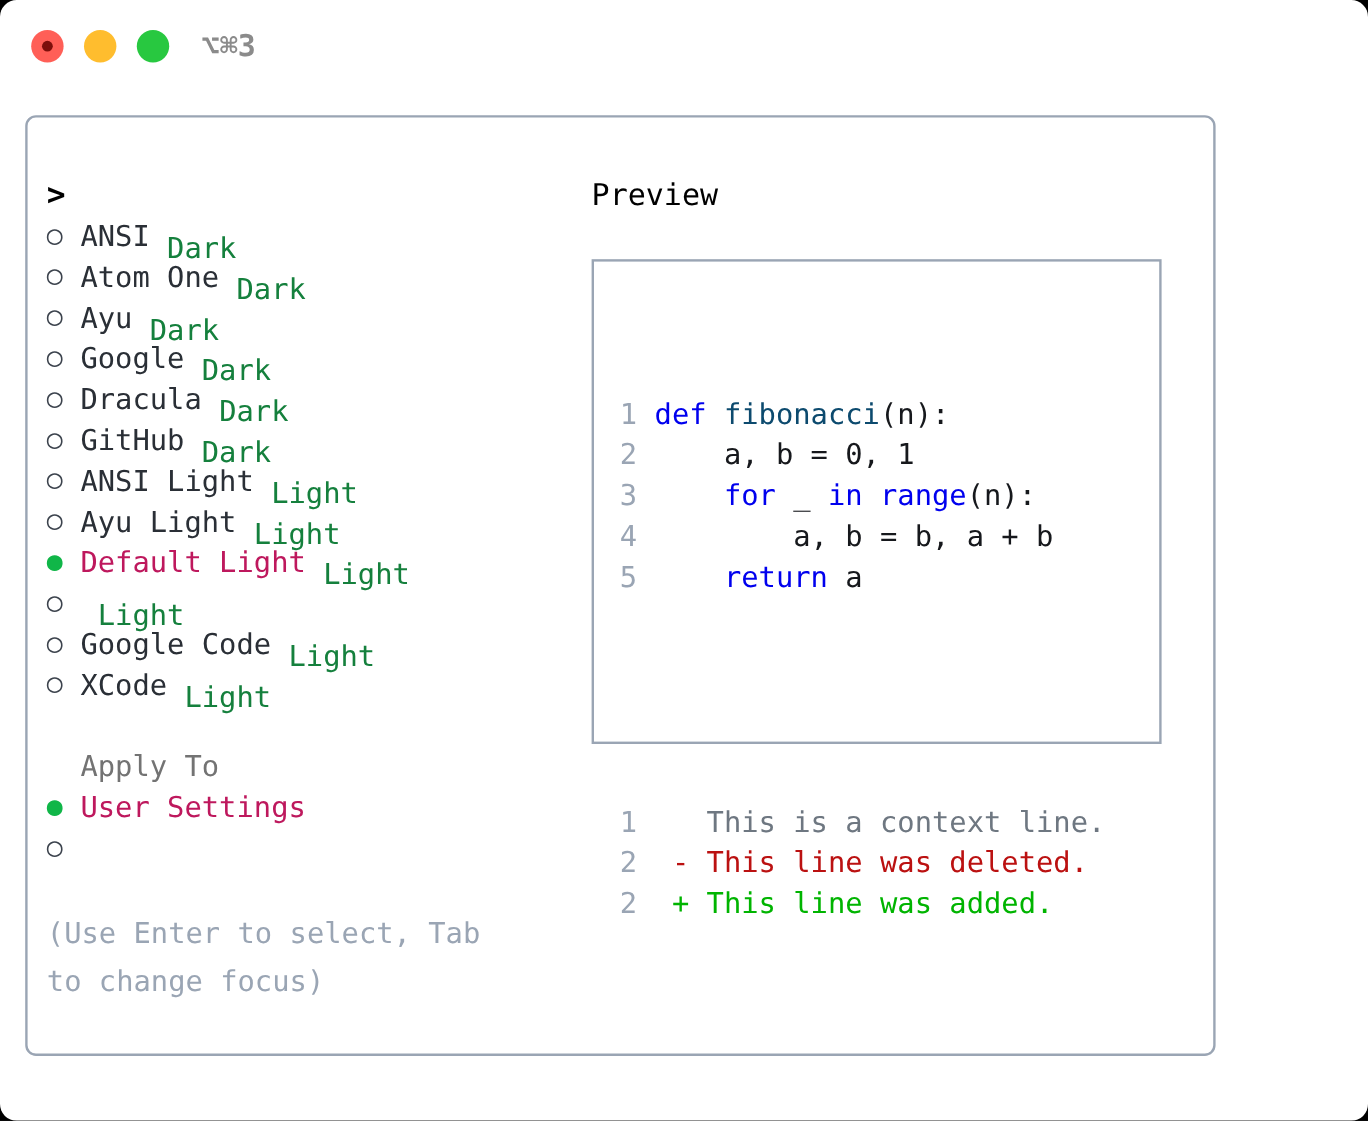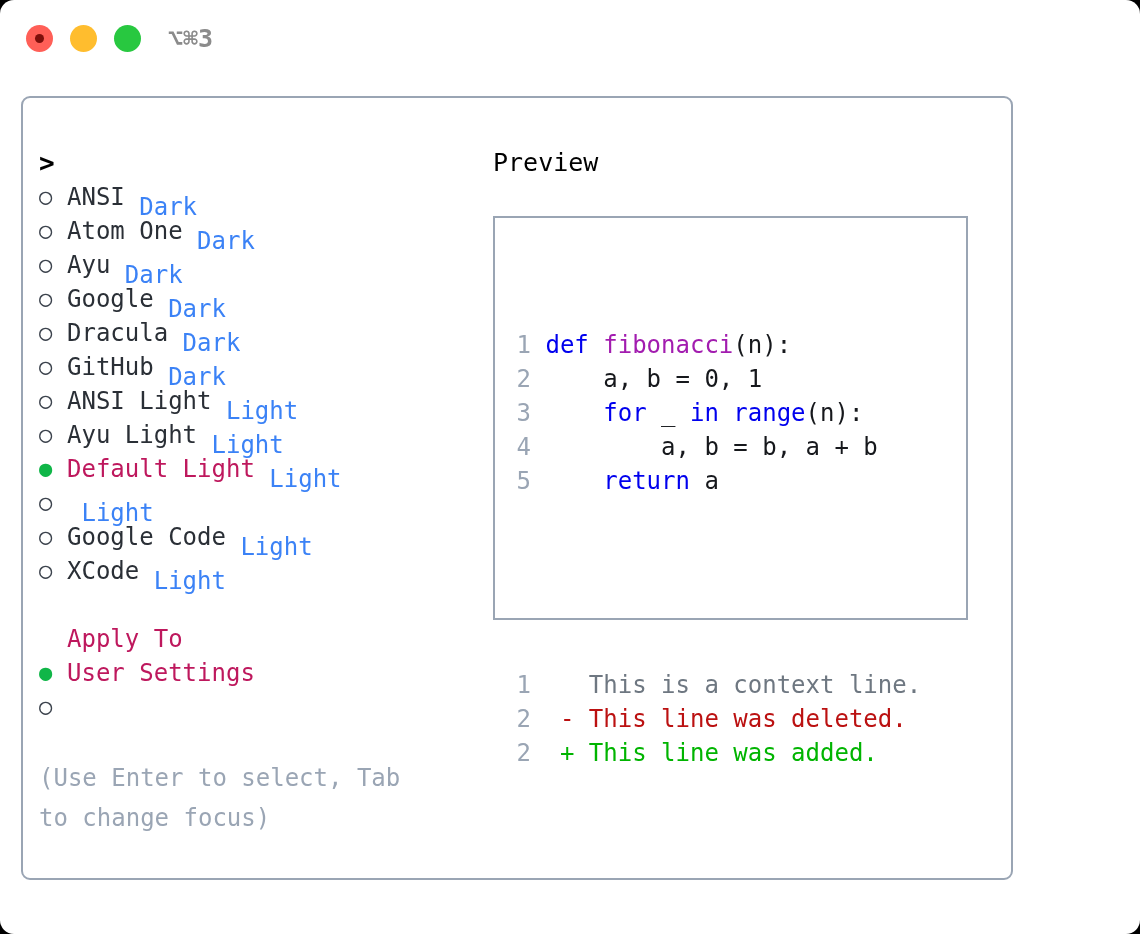--- a/index.html
+++ b/index.html
@@ -116,38 +116,38 @@
     font-size: 24px;
     line-height: 34px;
     height: 34px;
     display: flex;
     align-items: center;
     white-space: pre;
     color: #2a2f36;
   }
   .row .lbl { white-space: pre; }
   .row .suffix {
-    color: #3b82f6;
+    color: #15803d;
     white-space: pre;
     margin-top: 20px;
   }
   .row.selected .lbl { color: #be185d; }
   .row.selected .marker { color: #10b648; }
   .row .marker { color: #3c434d; font-size: 22px; }
 
   .section-gap { height: 34px; }
 
   .plain-row {
     font-size: 24px;
     line-height: 34px;
     height: 34px;
     display: flex;
     align-items: center;
     white-space: pre;
-    color: #be185d;
+    color: #737373;
   }
 
   .hint {
     margin-top: 34px;
     font-size: 24px;
     line-height: 40px;
     color: #9aa5b4;
     width: 404px;
     white-space: pre-wrap;
   }
@@ -184,21 +184,21 @@
   }
   .cline { white-space: pre; height: 34px; }
   .lno {
     color: #9aa5b4;
     display: inline-block;
     width: 22px;
     text-align: right;
     white-space: pre;
   }
   .kw   { color: #0000ee; }
-  .fn   { color: #a21caf; }
+  .fn   { color: #0c4a6e; }
   .pl   { color: #16181c; }
   .dimtext { color: #6e7781; }
   .del  { color: #bb1111; }
   .add  { color: #00b400; }
   .blank-line { height: 34px; }
 </style>
 </head>
 <body>
 
 <div id="page">

